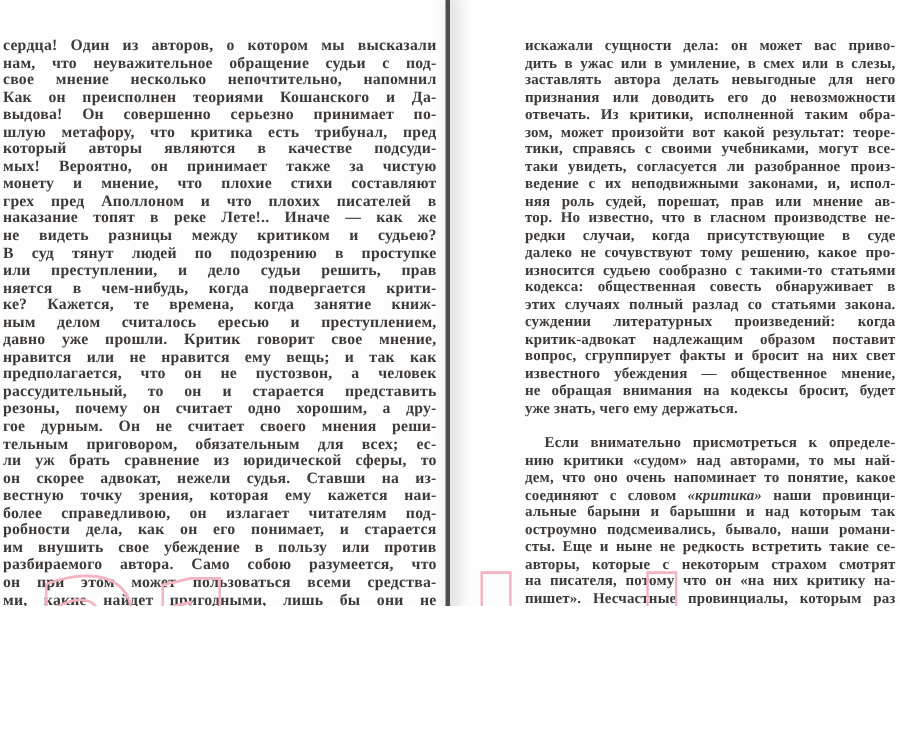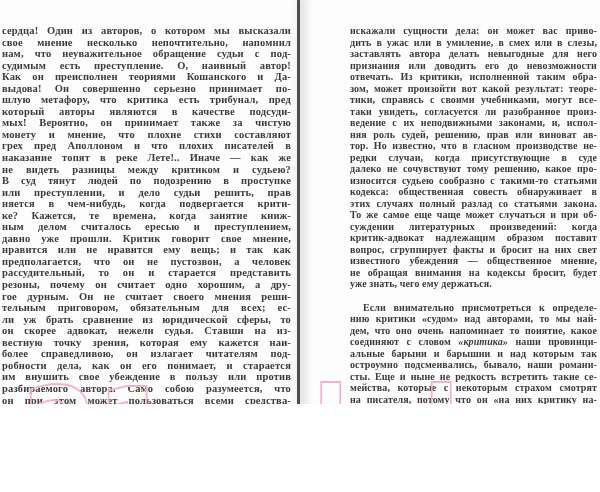--- a/index.html
+++ b/index.html
@@ -66,23 +66,22 @@
   }
 </style>
 </head>
 <body>
 
 <div class="screen">
 
   <div class="page left">
     <div class="text-block">
         <div class="line"><span>сердца! Один из авторов, о котором мы высказали</span></div>
+        <div class="line"><span>нам, что неуважительное обращение судьи с под-</span></div>
         <div class="line"><span>свое мнение несколько непочтительно, напомнил</span></div>
-        <div class="line"><span>нам, что неуважительное обращение судьи с под-</span></div>
-        <div class="line"><span>судимым есть преступление. О, наивный автор!</span></div>
         <div class="line"><span>Как он преисполнен теориями Кошанского и Да-</span></div>
         <div class="line"><span>выдова! Он совершенно серьезно принимает по-</span></div>
         <div class="line"><span>шлую метафору, что критика есть трибунал, пред</span></div>
         <div class="line"><span>который авторы являются в качестве подсуди-</span></div>
         <div class="line"><span>мых! Вероятно, он принимает также за чистую</span></div>
         <div class="line"><span>монету и мнение, что плохие стихи составляют</span></div>
         <div class="line"><span>грех пред Аполлоном и что плохих писателей в</span></div>
         <div class="line"><span>наказание топят в реке Лете!.. Иначе — как же</span></div>
         <div class="line"><span>не видеть разницы между критиком и судьею?</span></div>
         <div class="line"><span>В суд тянут людей по подозрению в проступке</span></div>
@@ -117,42 +116,41 @@
     <div class="text-block">
         <div class="line"><span>искажали сущности дела: он может вас приво-</span></div>
         <div class="line"><span>дить в ужас или в умиление, в смех или в слезы,</span></div>
         <div class="line"><span>заставлять автора делать невыгодные для него</span></div>
         <div class="line"><span>признания или доводить его до невозможности</span></div>
         <div class="line"><span>отвечать. Из критики, исполненной таким обра-</span></div>
         <div class="line"><span>зом, может произойти вот какой результат: теоре-</span></div>
         <div class="line"><span>тики, справясь с своими учебниками, могут все-</span></div>
         <div class="line"><span>таки увидеть, согласуется ли разобранное произ-</span></div>
         <div class="line"><span>ведение с их неподвижными законами, и, испол-</span></div>
-        <div class="line"><span>няя роль судей, решению, прав или виноват ав-</span></div>
+        <div class="line"><span>няя роль судей, порешат, прав или мнение ав-</span></div>
         <div class="line"><span>тор. Но известно, что в гласном производстве не-</span></div>
         <div class="line"><span>редки случаи, когда присутствующие в суде</span></div>
         <div class="line"><span>далеко не сочувствуют тому решению, какое про-</span></div>
         <div class="line"><span>износится судьею сообразно с такими-то статьями</span></div>
         <div class="line"><span>кодекса: общественная совесть обнаруживает в</span></div>
         <div class="line"><span>этих случаях полный разлад со статьями закона.</span></div>
-        <div class="line"><span>То же самое еще чаще может случаться и при об-</span></div>
         <div class="line"><span>суждении литературных произведений: когда</span></div>
         <div class="line"><span>критик-адвокат надлежащим образом поставит</span></div>
         <div class="line"><span>вопрос, сгруппирует факты и бросит на них свет</span></div>
         <div class="line"><span>известного убеждения — общественное мнение,</span></div>
         <div class="line"><span>не обращая внимания на кодексы бросит, будет</span></div>
         <div class="line pend"><span>уже знать, чего ему держаться.</span></div>
         <div class="line indent"><span>Если внимательно присмотреться к определе-</span></div>
         <div class="line"><span>нию критики «судом» над авторами, то мы най-</span></div>
         <div class="line"><span>дем, что оно очень напоминает то понятие, какое</span></div>
         <div class="line"><span>соединяют с словом </span><i>«критика»</i><span> наши провинци-</span></div>
         <div class="line"><span>альные барыни и барышни и над которым так</span></div>
         <div class="line"><span>остроумно подсмеивались, бывало, наши романи-</span></div>
         <div class="line"><span>сты. Еще и ныне не редкость встретить такие се-</span></div>
-        <div class="line"><span>мейства, которые с некоторым страхом смотрят</span></div>
+        <div class="line"><span>авторы, которые с некоторым страхом смотрят</span></div>
         <div class="line"><span>на писателя, потому что он «на них критику на-</span></div>
         <div class="line"><span>пишет». Несчастные провинциалы, которым раз</span></div>
         <div class="line"><span>забрела в голову такая мысль, действительно</span></div>
         <div class="line"><span>представляют из себя жалкое зрелище подсуди-</span></div>
       </div>
 
   </div>
 
   <div class="watermark">21vek.by</div>
 

